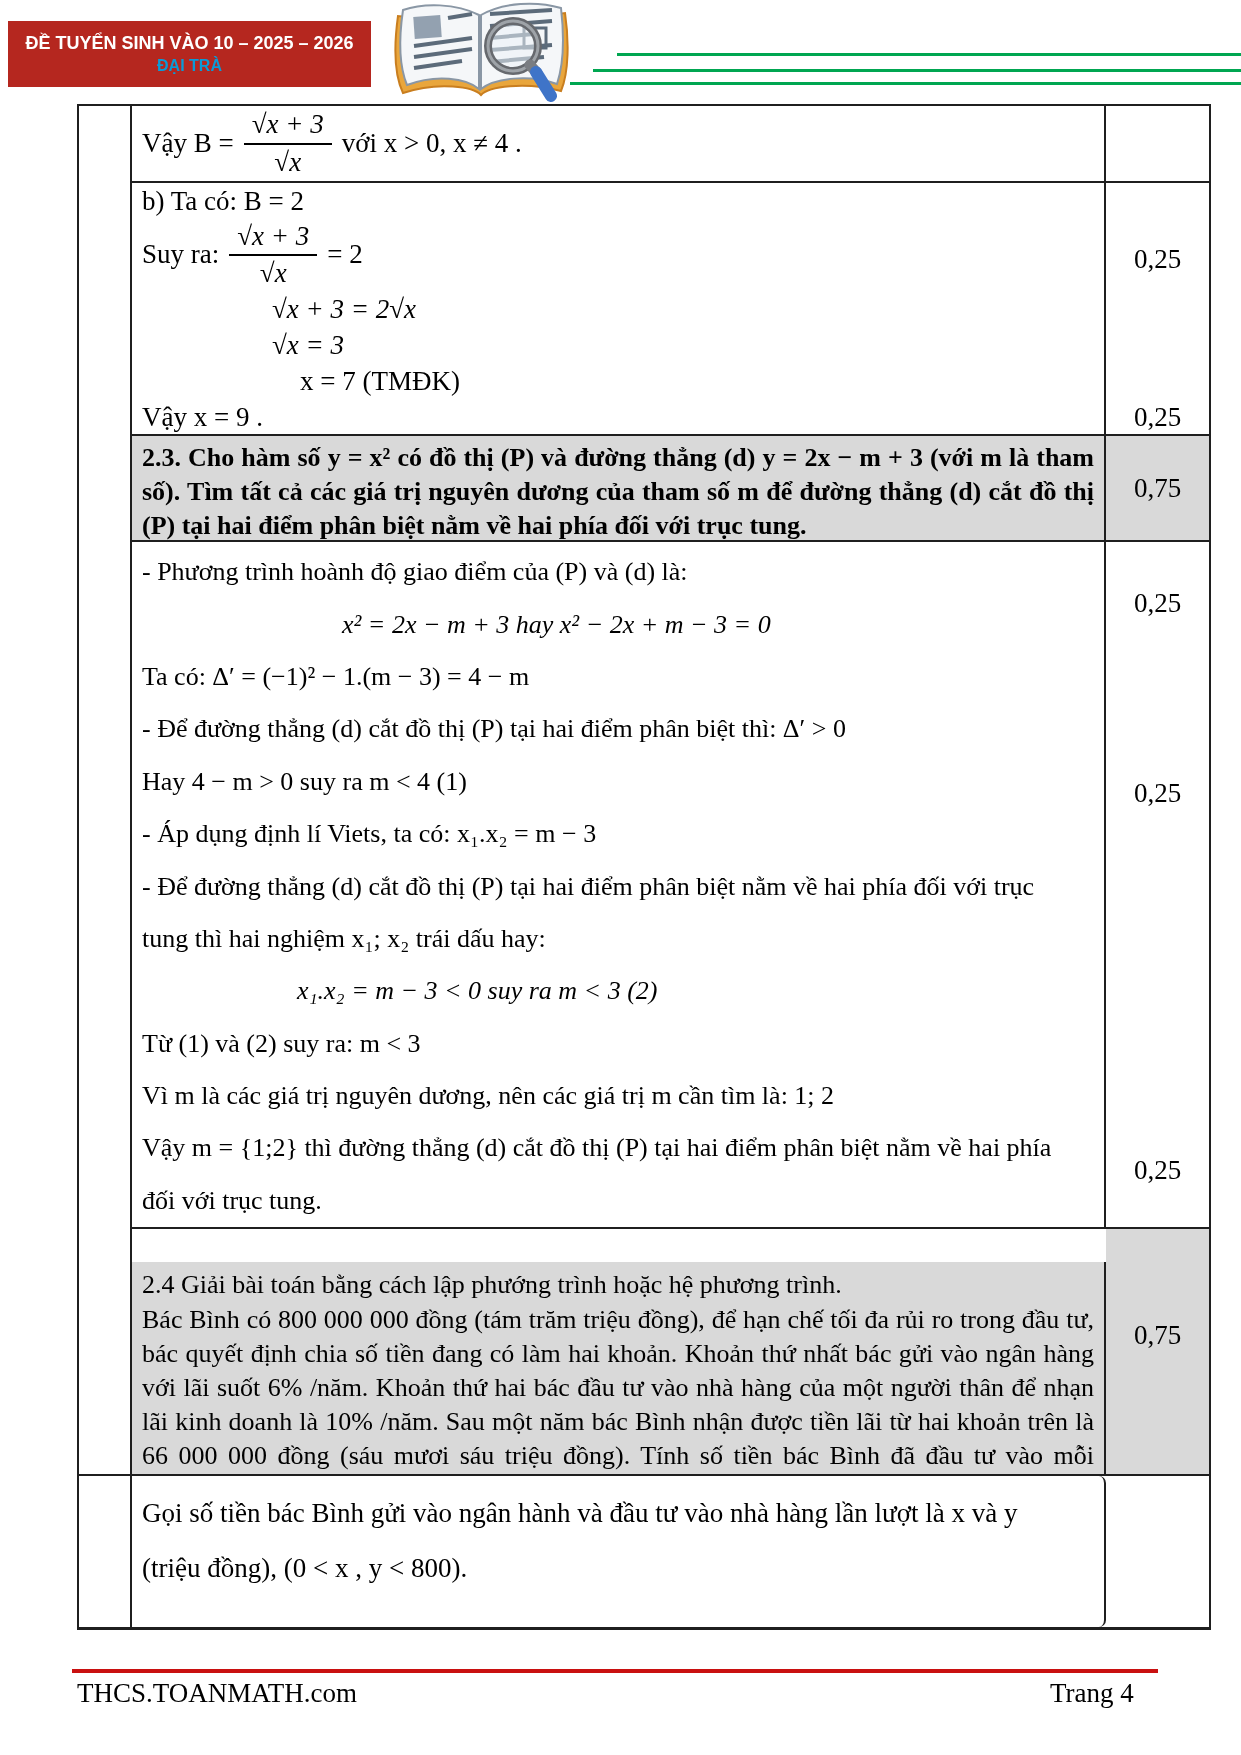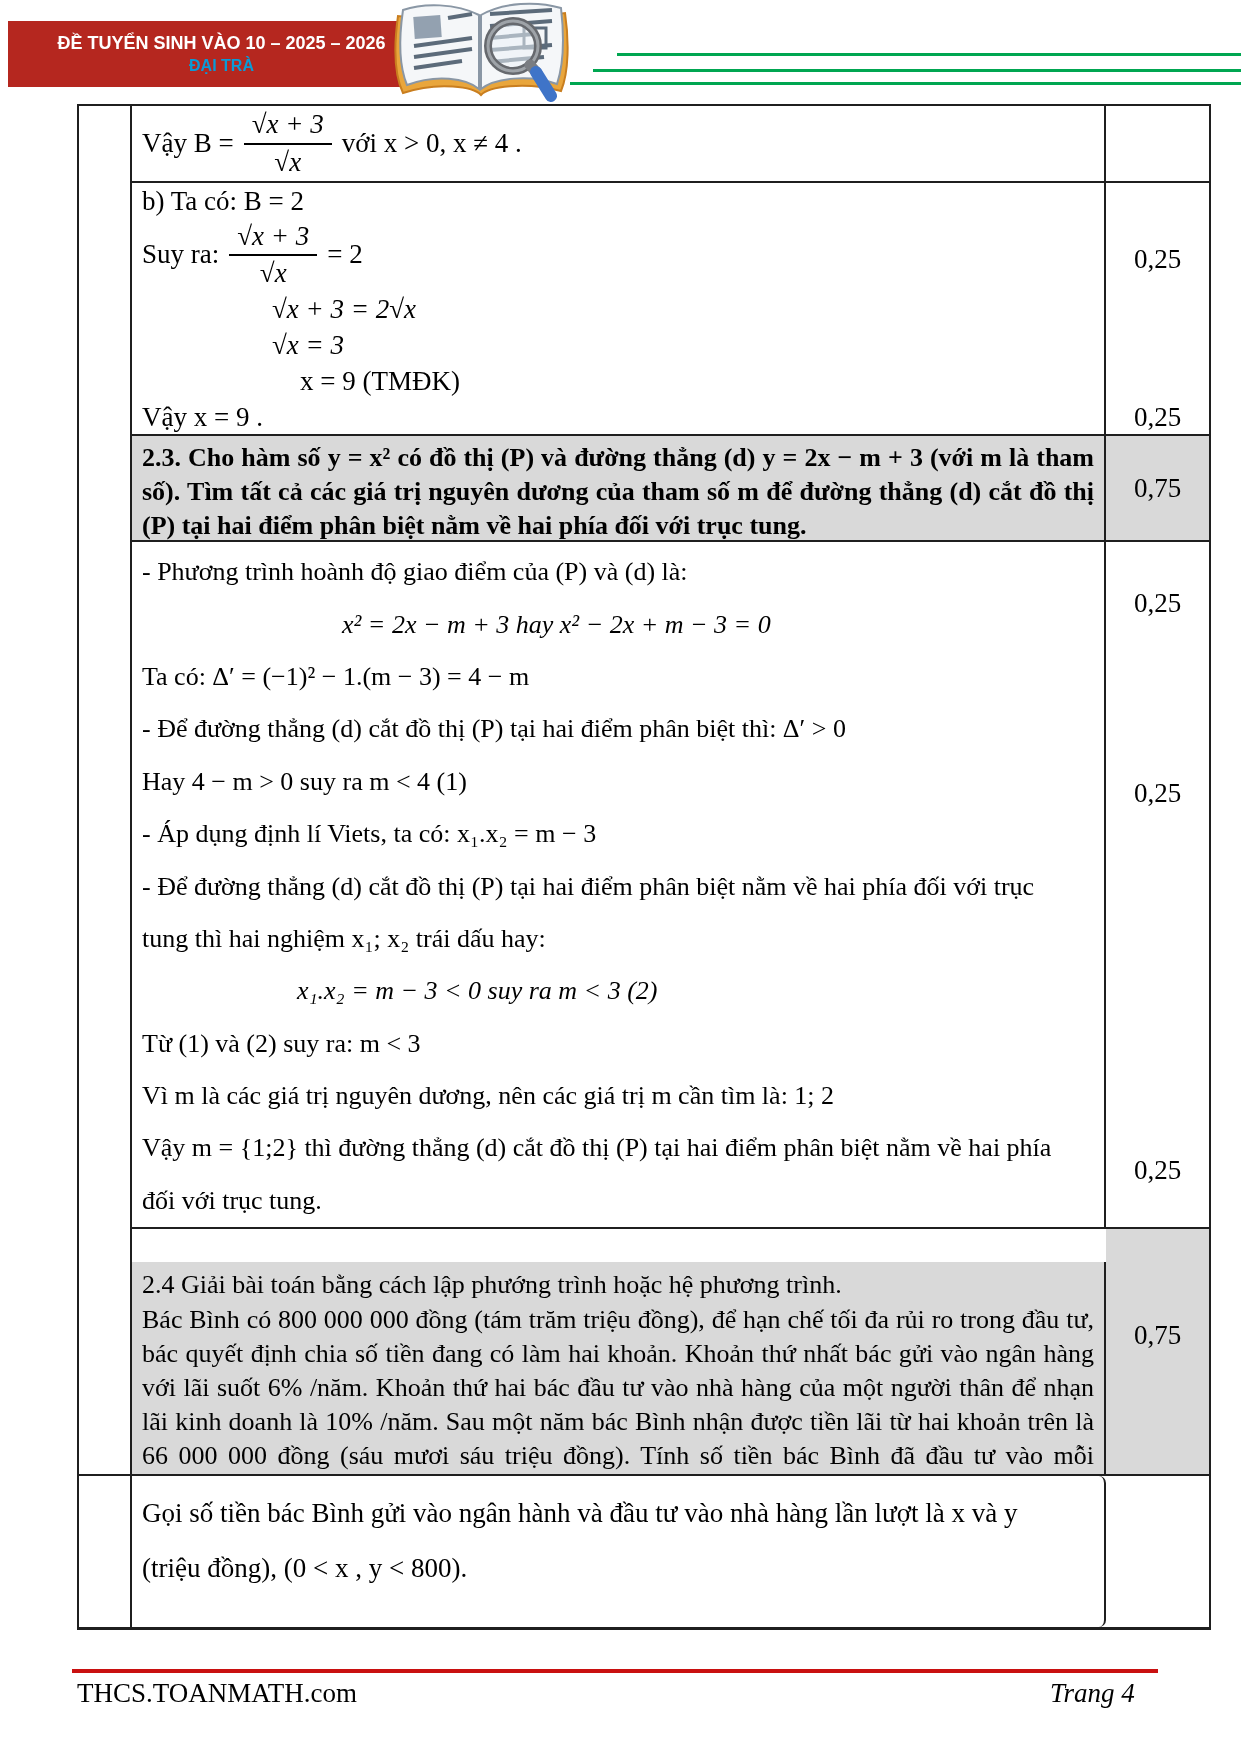--- a/index.html
+++ b/index.html
@@ -6,21 +6,20 @@
   body{
     width:1241px;height:1755px;position:relative;background:#ffffff;
     font-family:"Liberation Serif", serif;color:#000;overflow:hidden;
   }
   
   .banner{
     position:absolute;left:8px;top:21px;width:363px;height:66px;
     background:var(--banner-red,#B5271F);
     display:flex;flex-direction:column;align-items:center;justify-content:center;gap:3px;
     font-family:"Liberation Sans", sans-serif;
-    padding-left:32px;
   }
   .banner .t1{color:#fff;font-weight:bold;font-size:18px;white-space:nowrap;}
   .banner .t2{color:var(--title-blue,#0A9BD7);font-weight:bold;font-size:16px;white-space:nowrap;}
   .logo{position:absolute;left:384px;top:0px;width:196px;height:104px;}
   .grule{position:absolute;height:3px;background:var(--green-line,#00A651);}
   .g1{left:617px;top:53px;width:624px;}
   .g2{left:593px;top:69px;width:648px;}
   .g3{left:570px;top:82px;width:671px;}
 
   
@@ -63,21 +62,21 @@
   .sol-line{height:52.4px;display:flex;align-items:center;white-space:nowrap;}
   .ind200{padding-left:200px;}
   .ind155{padding-left:155px;}
 
   .rowF{padding:10px 10px 0 10px;}
   .f-line{height:55px;display:flex;align-items:center;white-space:nowrap;}
 
   
   .footer-rule{position:absolute;left:72px;top:1669px;width:1086px;height:4px;background:var(--footer-red,#C91010);}
   .footer-site{position:absolute;left:77px;top:1678px;font-size:27px;}
-  .footer-page{position:absolute;left:1050px;top:1678px;font-size:27px;font-style:italic;}
+  .footer-page{position:absolute;left:1050px;top:1678px;font-size:27px;}
 </style>
 </head>
 <body>
 
 <div class="banner">
   <div class="t1">ĐỀ TUYỂN SINH VÀO 10 – 2025 – 2026</div>
   <div class="t2">ĐẠI TRÀ</div>
 </div>
 
 <svg class="logo" viewBox="0 0 196 104" aria-hidden="true">
@@ -127,21 +126,21 @@
     <div class="bl b2">
       <span>Suy ra:</span>
       <span class="frac">
         <span class="num">√x + 3</span>
         <span class="den">√x</span>
       </span>
       <span>= 2</span>
     </div>
     <div class="bl b3 it">√x + 3 = 2√x</div>
     <div class="bl b4 it">√x = 3</div>
-    <div class="bl b5">x = 9 (TMĐK)</div>
+    <div class="bl b5">x = 7 (TMĐK)</div>
     <div class="bl b6">Vậy x = 9 .</div>
   </div>
   <div class="cell pts" style="grid-row:2;">
     <span class="pt" style="top:61px;">0,25</span>
     <span class="pt" style="top:219px;">0,25</span>
   </div>
 
   <div class="cell main gray q" style="grid-row:3;font-weight:bold;">
     <div>2.3. Cho hàm số y = x² có đồ thị (P) và đường thẳng (d) y = 2x − m + 3 (với m  là tham số). Tìm tất cả các giá trị nguyên dương của tham số m  để đường thẳng (d) cắt đồ thị (P) tại hai điểm phân biệt nằm về hai phía đối với trục tung.</div>
   </div>

